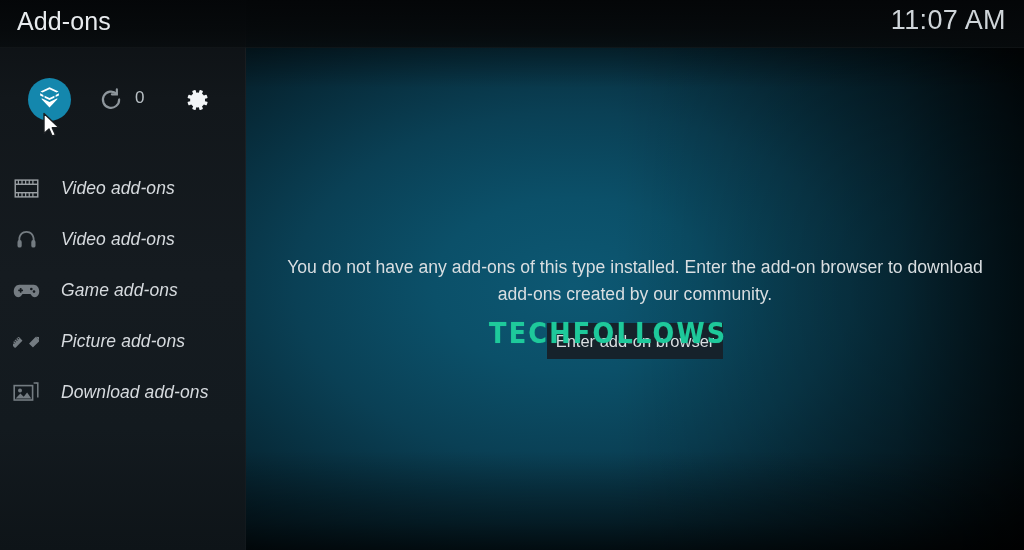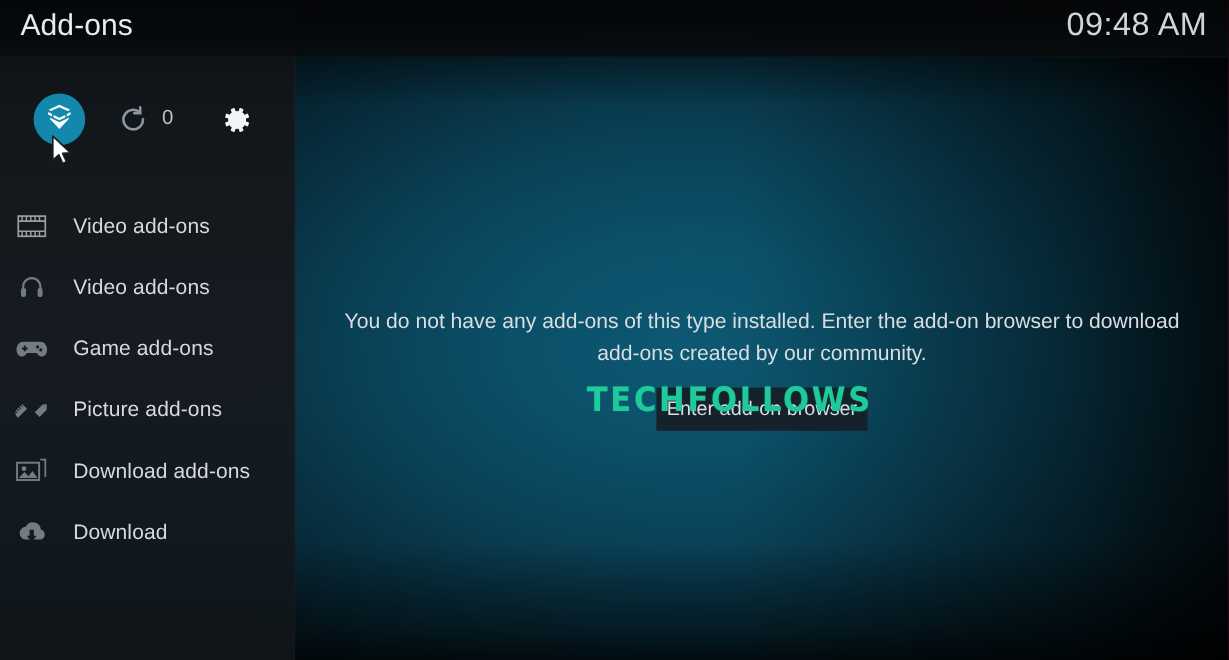--- a/index.html
+++ b/index.html
@@ -10,21 +10,21 @@
     overflow: hidden;
     background: #000;
     font-family: "Liberation Sans", sans-serif;
   }
 
   #app {
     position: relative;
     width: 1024px;
     height: 550px;
     overflow: hidden;
-    background: #be185d;
+    background: #0369a1;
   }
 
   
   .main-bg {
     position: absolute;
     left: 0; top: 0;
     width: 1024px; height: 550px;
     background:
       radial-gradient(ellipse 62% 72% at 56% 52%,
         #0d5873 0%,
@@ -145,20 +145,21 @@
     left: 0; top: 163px;
     width: 246px;
     z-index: 8;
   }
   .menu-item {
     position: relative;
     height: 51px;
     display: flex;
     align-items: center;
     padding-left: 10px;
+    font-style: italic;
   }
   .menu-icon {
     width: 32px; height: 32px;
     display: flex;
     align-items: center;
     justify-content: center;
     flex: 0 0 32px;
     opacity: 0.72;
   }
   .menu-label {
@@ -233,21 +234,21 @@
 
 <div id="app">
 
   <div class="main-bg"></div>
   <div class="main-bg-vignette"></div>
 
   <div class="sidebar"></div>
 
   <div class="header">
     <div class="page-title">Add-ons</div>
-    <div class="clock">09:48 AM</div>
+    <div class="clock">11:07 AM</div>
   </div>
 
   <div class="toolbar">
 
     <div class="tool-box-btn">
       <span>
         <svg width="25" height="25" viewBox="0 0 24 24" fill="#ffffff">
           <path d="M12 2.1 3.3 6.2l2.0 1.0L12 4.1l6.7 3.1 2.0-1.0L12 2.1z"></path>
           <path d="M3.0 8.0v2.0l3.1 1.5V9.5L3.0 8.0z"></path>
           <path d="M21.0 8.0l-3.1 1.5v2.0L21.0 10V8.0z"></path>
@@ -359,32 +360,20 @@
           <g fill="#9aa2a8" stroke="none">
             <circle cx="7.0" cy="9.6" r="2.0"></circle>
             <path d="M2.6 17.4l4.8-5.0 3.3 3.4 3.4-4.2 4.2 5.8z"></path>
           </g>
         </svg>
       </span>
       <span class="menu-label">Download add-ons</span>
     </div>
 
 
-    <div class="menu-item">
-      <span class="menu-icon">
-        <svg width="27" height="24" viewBox="0 0 27 24" fill="#9aa2a8">
-          <path d="M21.0 9.2A6.6 6.6 0 0 0 8.5 7.0 5.3 5.3 0 0 0 3.4 12.3a5.3 5.3 0 0 0 5.3 5.3h12.0a4.3 4.3 0 0 0 .3-8.4z"></path>
-          <g fill="#171c20">
-            <rect x="11.6" y="9.4" width="3.6" height="5.6"></rect>
-            <path d="M9.2 14.4h8.4l-4.2 5.0z"></path>
-          </g>
-        </svg>
-      </span>
-      <span class="menu-label">Download</span>
-    </div>
 
   </div>
 
   <div class="content">
     <div class="empty-msg">You do not have any add-ons of this type installed. Enter the add-on browser to download add-ons created by our community.</div>
     <button class="browser-btn">Enter add-on browser</button>
   </div>
 
   <div class="watermark">TECHFOLLOWS</div>
 

